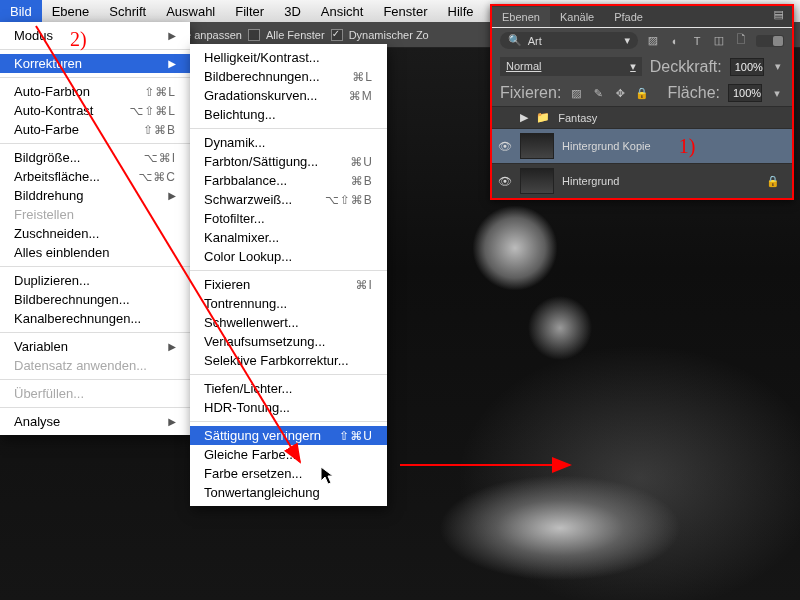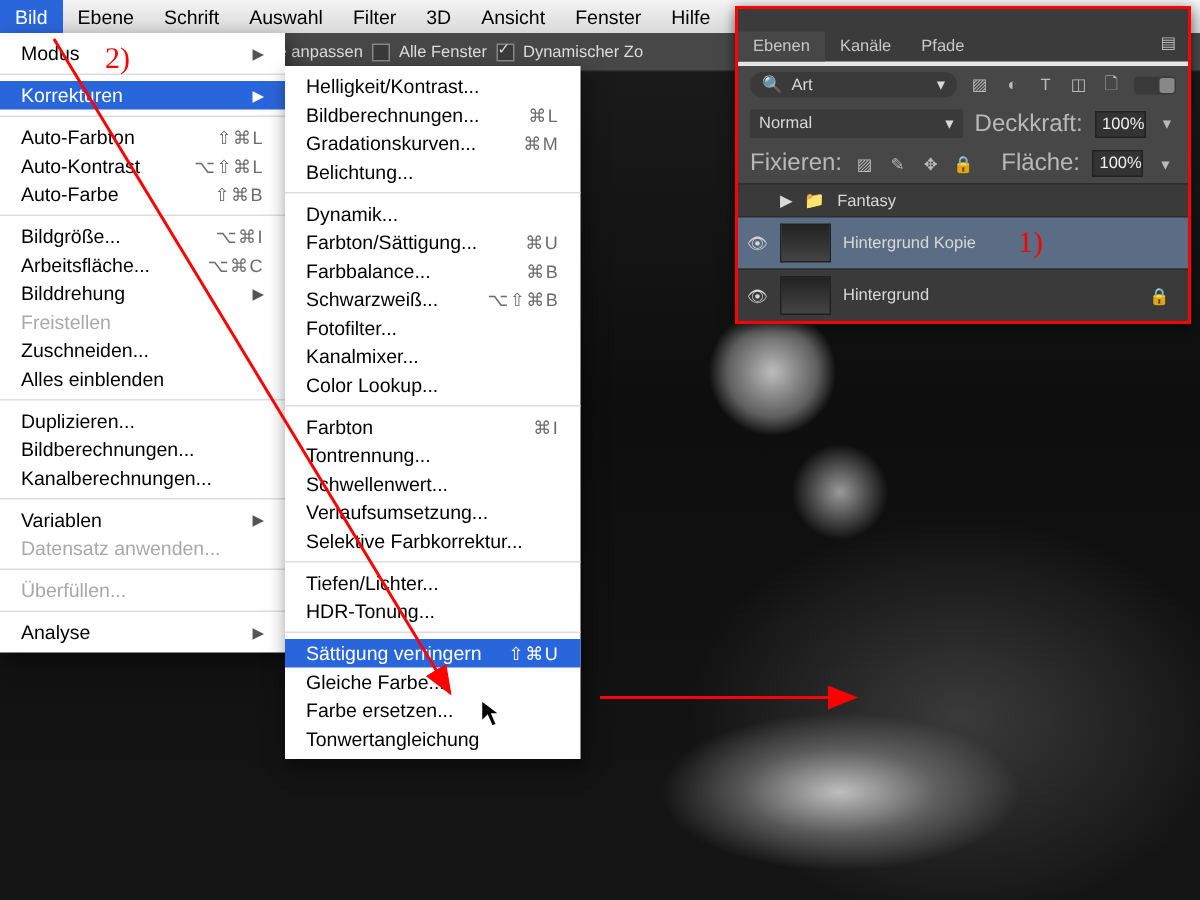--- a/index.html
+++ b/index.html
@@ -27,31 +27,31 @@
   .menu .row.dis { color:#a9a9a9; }
   .menu .row .sc { font-size: 12px; color:#6b6b6b; letter-spacing: 1px;}
   .menu .row.hi .sc{color:#fff;}
   .menu .row .arw { font-size: 10px; color:#555; }
   .menu .row.hi .arw{color:#fff;}
   .menu hr { border:none; border-top:1px solid #ddd; margin:4px 0;}
   #menu1 { top:22px; left:0; }
   #menu2 { top:44px; left:190px; }
   
   .layers { position:absolute; top:4px; right:6px; width:304px; background:#474747; color:#d8d8d8; font-size:11px; box-shadow: 0 2px 8px rgba(0,0,0,.6); z-index:30; border:2px solid red; outline: 2px solid red; outline-offset: -2px;}
-  .layers .tabs{display:flex;background:#3b3b3b;height:38px;align-items:flex-end;border-bottom:3px solid #e5e5e5;}
+  .layers .tabs{display:flex;background:#3b3b3b;height:22px;align-items:flex-end;border-bottom:1px solid #e5e5e5;}
   .layers .tabs .t{padding:4px 10px;color:#c7c7c7;}
   .layers .tabs .t.act{background:#474747;}
   .layers .tabs .flymenu{margin-left:auto;padding:6px 8px;color:#bbb;}
   .lrow{display:flex;align-items:center;gap:8px;padding:4px 8px;}
   .lrow .sel{flex:1; position:relative;}
   .lrow .sel.search{background:#3a3a3a;border-radius:10px;padding:2px 8px;display:flex;align-items:center;gap:6px;}
   .lrow .field{background:#333;border:1px solid #222;color:#eee;padding:2px 4px;width:34px;text-align:center;}
   .lrow .mini{font-size:16px;color:#b8b8b8;}
   .icn{width:14px;height:14px;display:inline-flex;align-items:center;justify-content:center;color:#bbb;}
-  .blend{background:#3a3a3a;padding:3px 6px;width:160px;display:flex;justify-content:space-between;}
+  .blend{background:#3a3a3a;padding:3px 6px;width:160px;display:flex;justify-content:space-between;text-decoration:underline;}
   .toggle{width:28px;height:12px;background:#3a3a3a;border-radius:3px;position:relative;}
   .toggle::after{content:"";position:absolute;right:1px;top:1px;width:10px;height:10px;background:#888;border-radius:2px;}
   .layerlist{background:#3a3a3a;}
   .layer{display:flex;align-items:center;gap:8px;padding:4px 6px;border-top:1px solid #2d2d2d;}
   .layer .eye{width:14px;text-align:center;}
   .layer .thumb{width:34px;height:26px;background:linear-gradient(#222,#444);border:1px solid #222;}
   .layer.sel{background:#5b6d84;}
   .layer .lock{margin-left:auto;margin-right:6px;}
   
   .ann1{position:absolute;color:red;font-size:20px;z-index:50;font-family:"Times New Roman",serif;}
@@ -197,21 +197,21 @@
       <span>Fotofilter...</span>
     </div>
     <div class="row">
       <span>Kanalmixer...</span>
     </div>
     <div class="row">
       <span>Color Lookup...</span>
     </div>
     <hr>
     <div class="row">
-      <span>Farbton</span>
+      <span>Fixieren</span>
       <span class="sc">⌘I</span>
     </div>
     <div class="row">
       <span>Tontrennung...</span>
     </div>
     <div class="row">
       <span>Schwellenwert...</span>
     </div>
     <div class="row">
       <span>Verlaufsumsetzung...</span>

